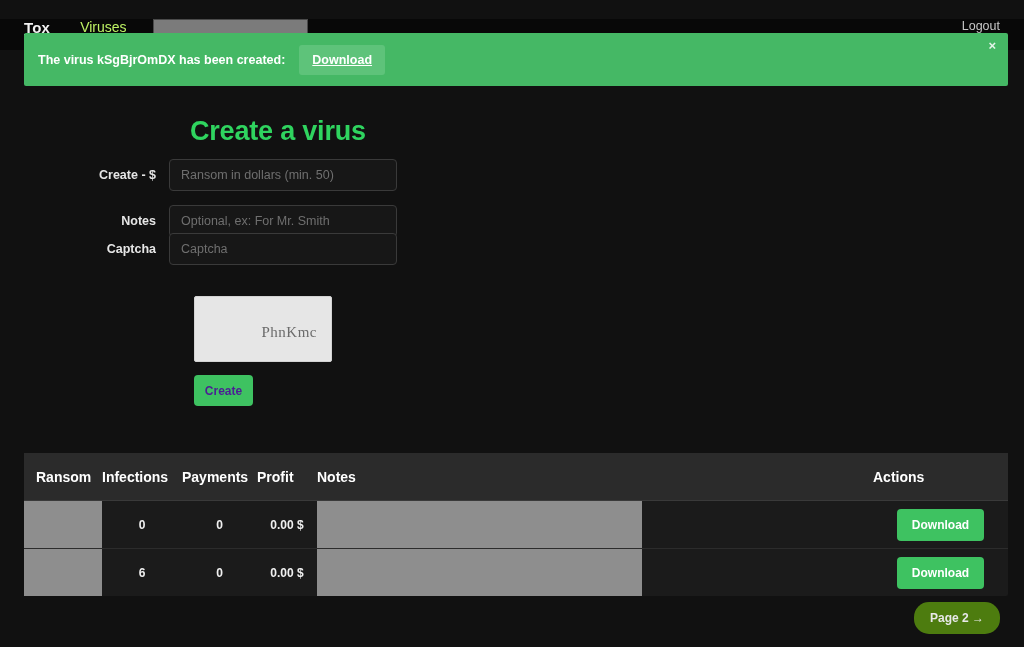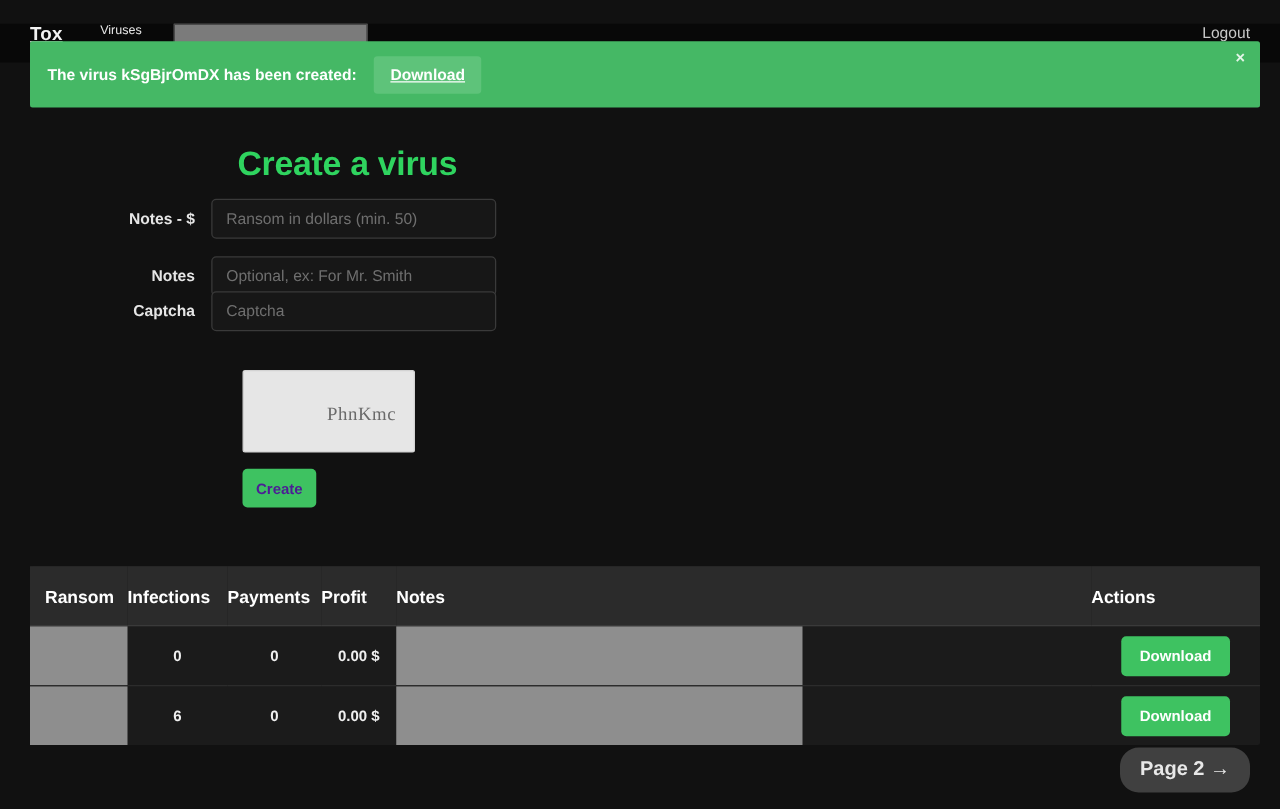--- a/index.html
+++ b/index.html
@@ -20,22 +20,22 @@
     display: flex; align-items: flex-start; margin-top: 19px;
   }
   .nav-brand {
     color: #f2f2f2;
     font-size: 15px;
     font-weight: bold;
     margin-left: 24px;
     letter-spacing: .2px;
   }
   .nav-link {
-    color: #e5e5e5;
-    font-size: 10px;
+    color: #bef264;
+    font-size: 14px;
     margin-left: 30px;
     text-decoration: none;
   }
   .nav-redacted {
     width: 155px; height: 17px;
     background: #7b7b7b;
     margin-left: 26px;
     border: 1px solid #4a4a4a;
   }
   .nav-right {
@@ -213,23 +213,23 @@
     border-radius: 4px;
     padding: 9px 15px;
     cursor: pointer;
     font-family: "Liberation Sans", sans-serif;
   }
 
   
   .pager {
     position: absolute;
     right: 24px; bottom: 13px;
-    background: #404040;
+    background: #4d7c0f;
     color: #e8e8e8;
-    font-size: 16px;
+    font-size: 12px;
     font-weight: bold;
     padding: 9px 16px;
     border-radius: 15px;
     cursor: pointer;
   }
 </style>
 </head>
 <body>
 
 <div class="navbar">
@@ -241,21 +241,21 @@
 
 <div class="alert">
   <span class="alert-text">The virus kSgBjrOmDX has been created:</span>
   <a class="alert-download" href="#">Download</a>
   <span class="alert-close">×</span>
 </div>
 
 <div class="form-title">Create a virus</div>
 
 <div class="form-row r1">
-  <label class="form-label">Notes - $</label>
+  <label class="form-label">Create - $</label>
   <input class="form-input" type="text" placeholder="Ransom in dollars (min. 50)" style="">
 </div>
 
 <div class="form-row r2">
   <label class="form-label">Notes</label>
   <input class="form-input" type="text" placeholder="Optional, ex: For Mr. Smith" style="">
 </div>
 
 <div class="form-row r3">
   <label class="form-label">Captcha</label>

